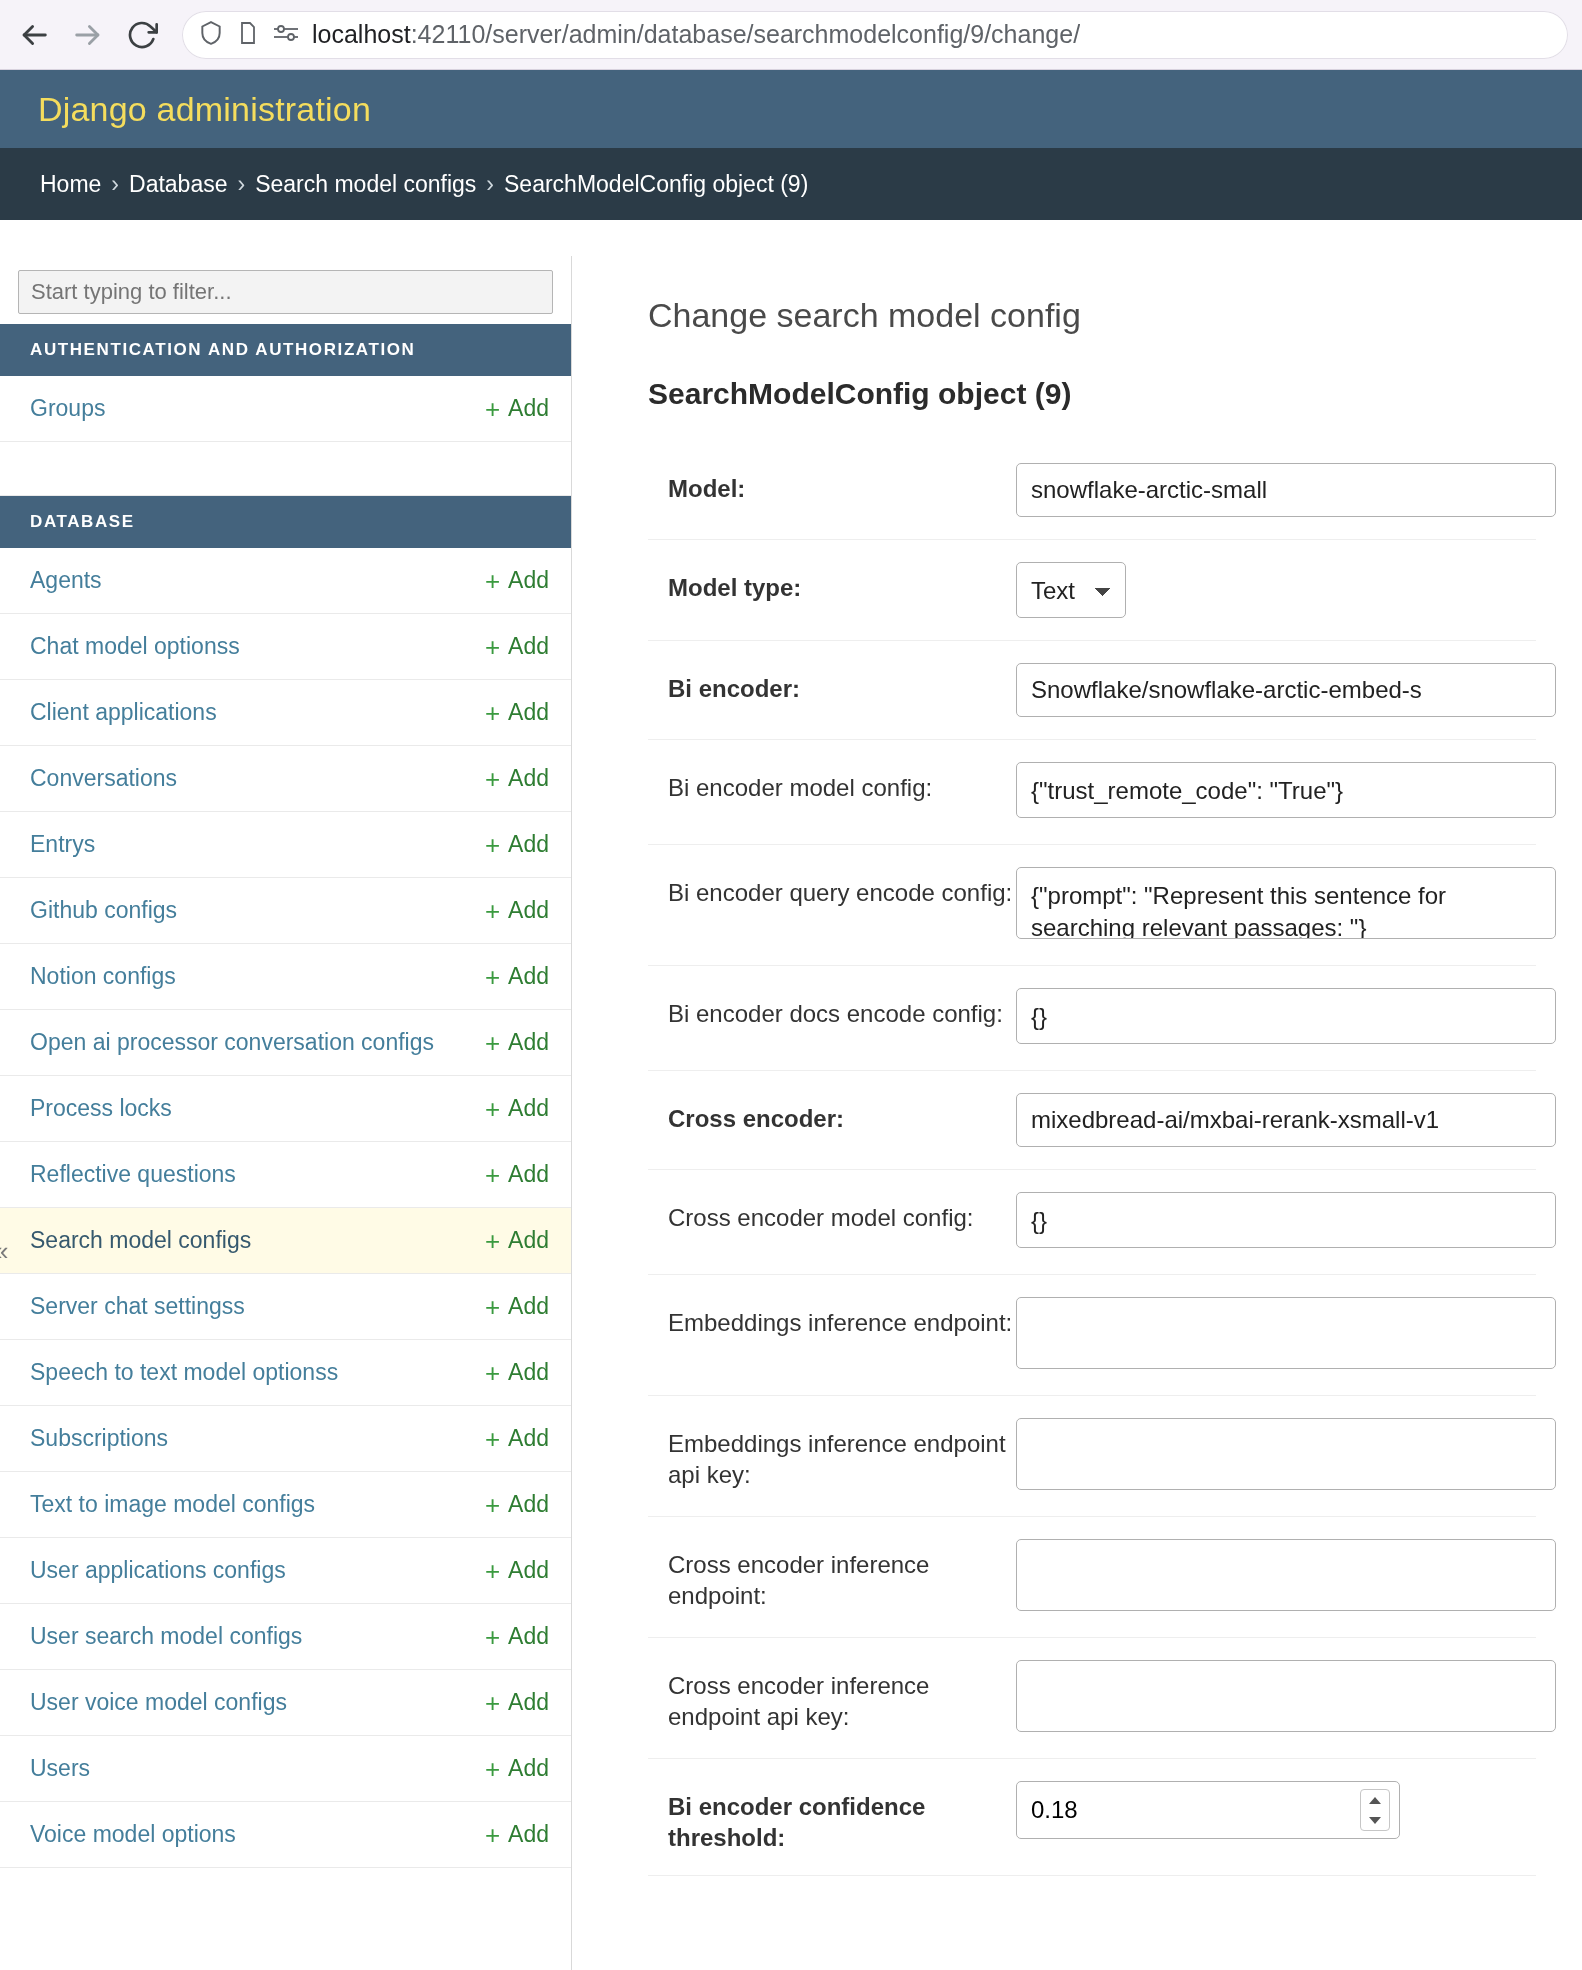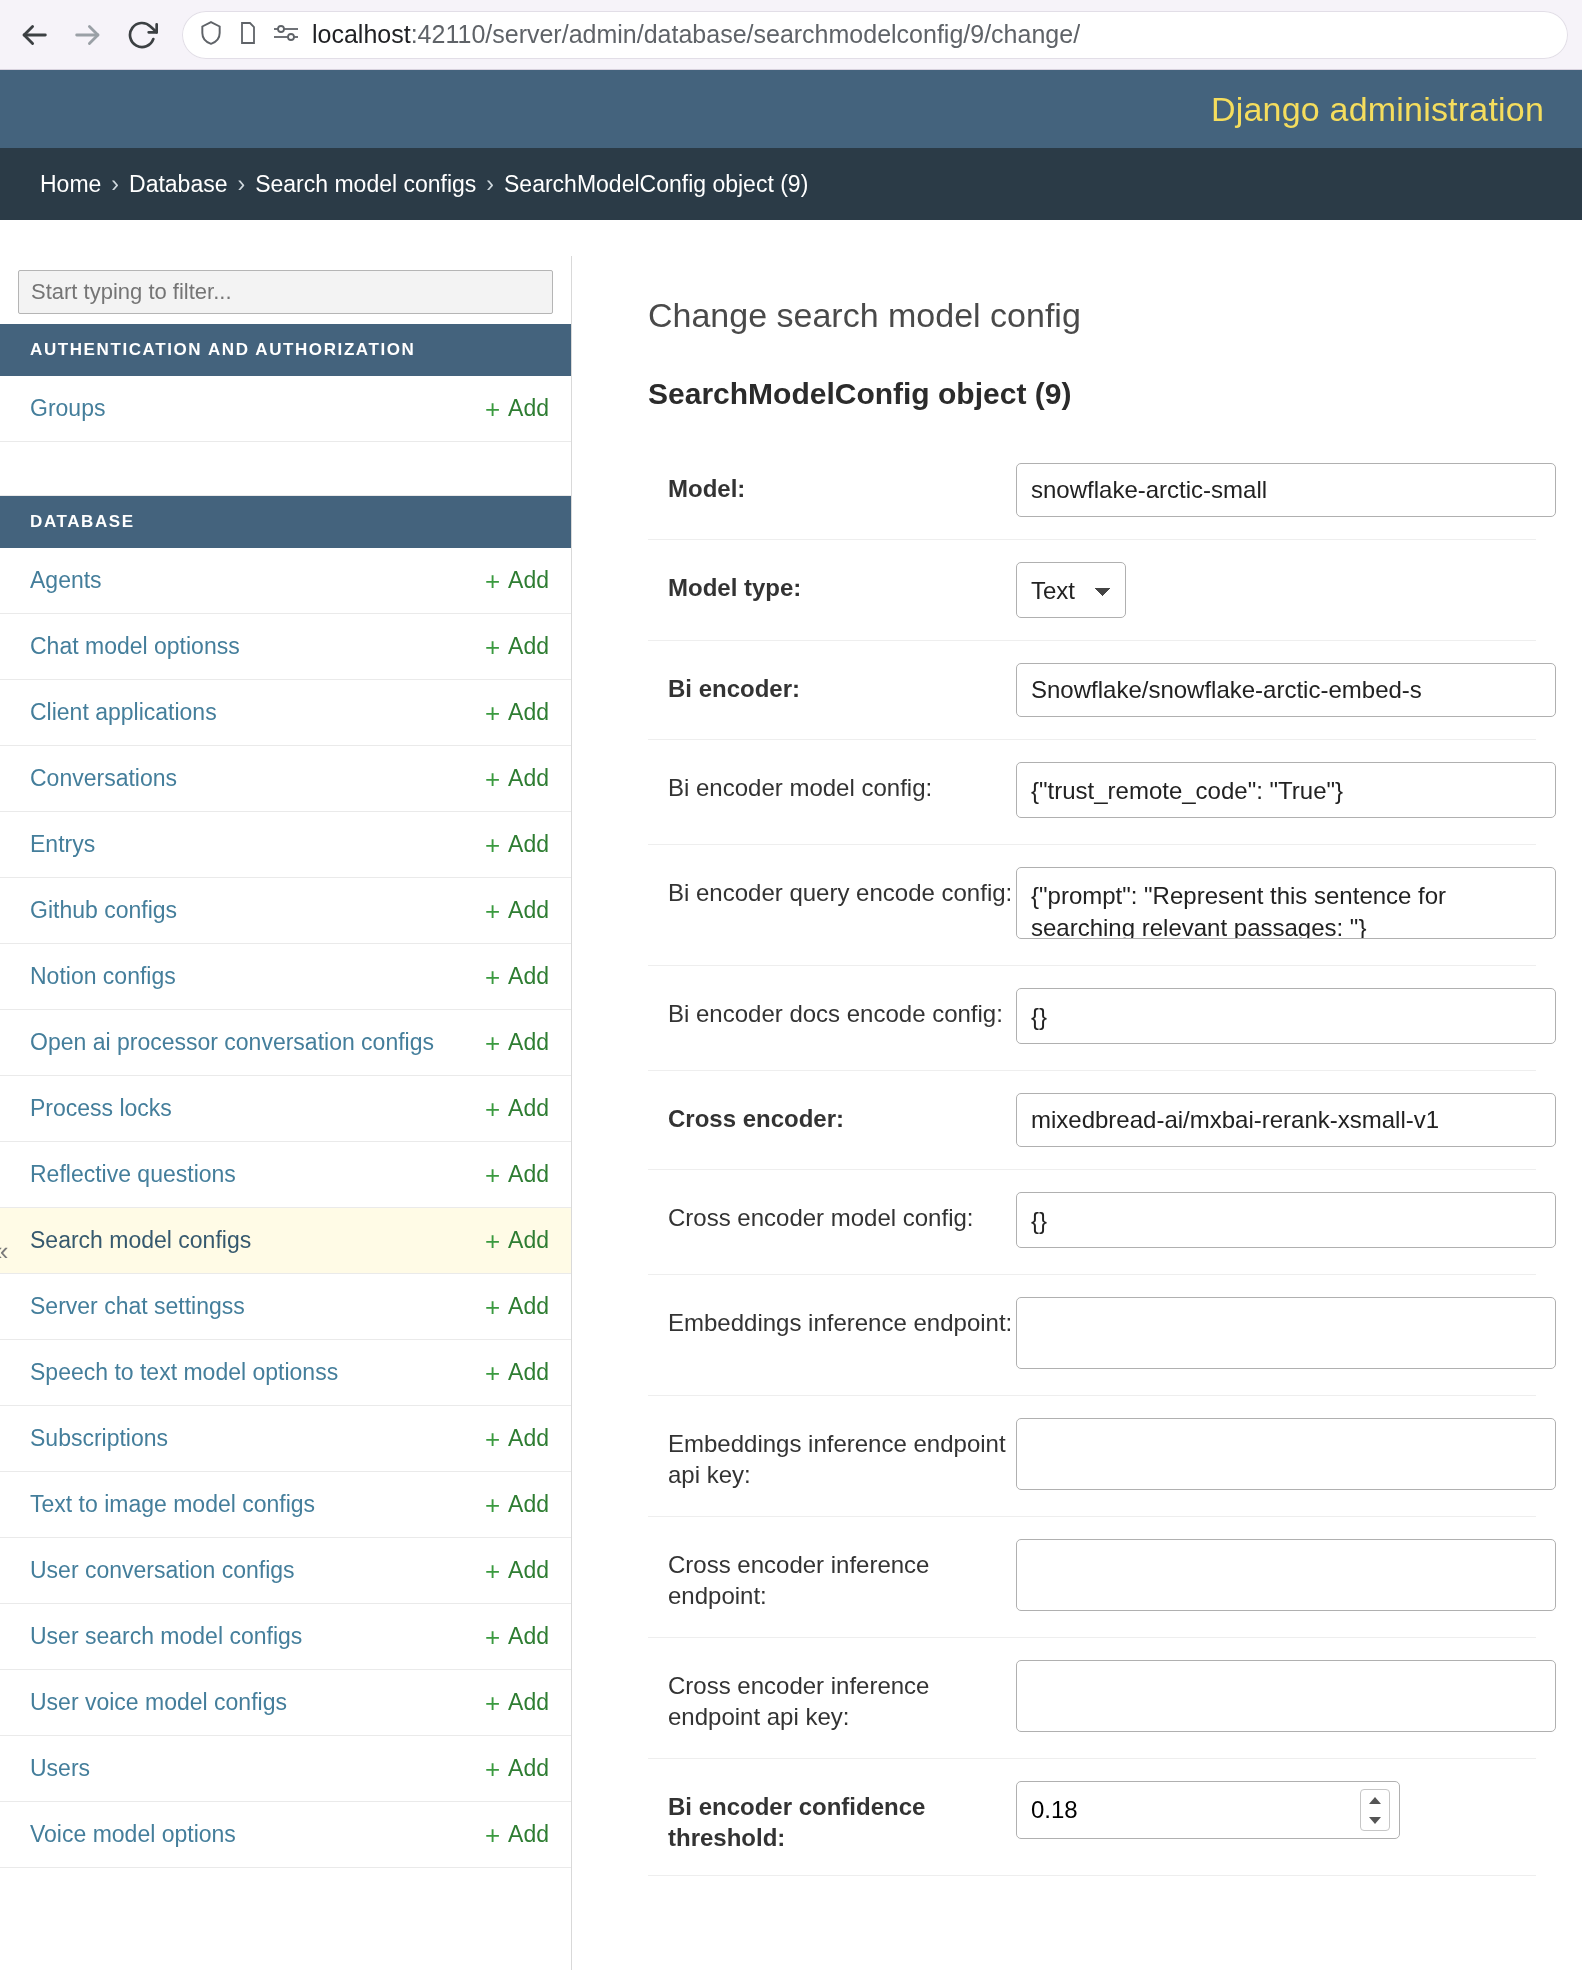--- a/index.html
+++ b/index.html
@@ -48,21 +48,20 @@
   }
   .url-host { color: #202124; }
 
   
   .dj-header {
     background: #44637d;
     height: 78px;
     display: flex;
     align-items: center;
     padding: 0 38px;
-    justify-content: flex-end;
   }
   .dj-title {
     color: #f5dd5d;
     font-size: 34px;
     letter-spacing: .2px;
   }
   .breadcrumbs {
     background: #2b3b47;
     height: 72px;
     display: flex;
@@ -419,21 +418,21 @@
         </span>
     </div>
     <div class="model-row">
       <span class="model-name">Text to image model configs</span>
       <span class="add-link">
           <span class="plus">+</span>
           <span>Add</span>
         </span>
     </div>
     <div class="model-row">
-      <span class="model-name">User conversation configs</span>
+      <span class="model-name">User applications configs</span>
       <span class="add-link">
           <span class="plus">+</span>
           <span>Add</span>
         </span>
     </div>
     <div class="model-row">
       <span class="model-name">User search model configs</span>
       <span class="add-link">
           <span class="plus">+</span>
           <span>Add</span>

